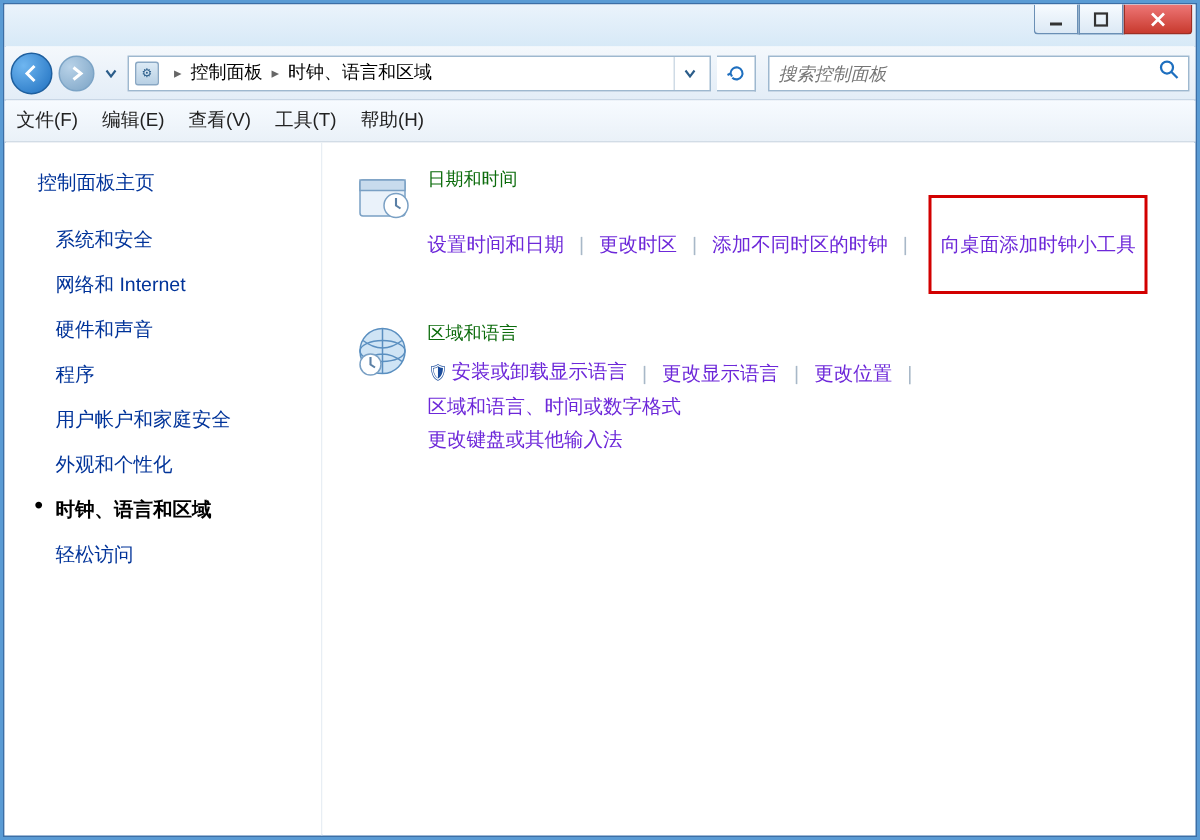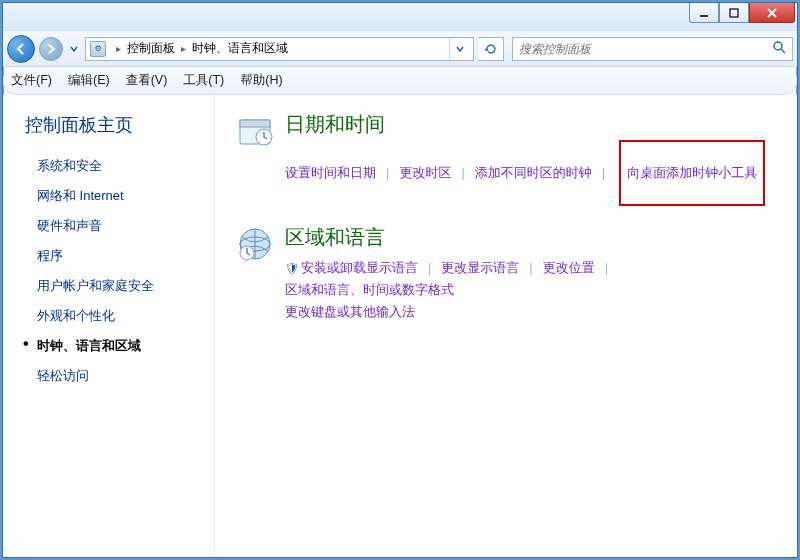--- a/index.html
+++ b/index.html
@@ -22,35 +22,35 @@
   .addressbar { flex: 1; height: 24px; border: 1px solid #9eb8cf; background: #fff; display: flex; align-items: center; padding: 0 4px; font-size: 12px; }
   .addr-icon { width: 16px; height: 16px; background: linear-gradient(#dceaf5,#b8d0e4); border:1px solid #8aa8c4; border-radius:2px; margin-right:4px; display:inline-flex;align-items:center;justify-content:center;font-size:8px;color:#2b5d8a;}
   .crumb { color: #000; }
   .crumb-sep { color: #666; padding: 0 6px; font-size:10px; }
   .addr-dd { width:20px; height:22px; border-left:1px solid #cfdbe6; display:flex;align-items:center;justify-content:center;color:#2b5d8a; margin-left:auto;}
   .refresh { width:26px; height:24px; border:1px solid #9eb8cf; border-left:none; background:#fff; display:flex;align-items:center;justify-content:center;color:#1e6fbf; }
   .searchbox { width: 281px; height: 24px; border: 1px solid #9eb8cf; background: #fff; display: flex; align-items: center; padding: 0 6px; margin-left: 4px; }
   .searchbox input { border: none; outline: none; flex: 1; font-size: 12px; color: #888; font-style: italic; background:transparent; }
   .searchbox .mag { color: #1e6fbf; }
   
-  .menubar { height: 28px; background: linear-gradient(#f7fbff,#eaf1f8); border-bottom: 1px solid #d2dce6; display: flex; align-items: center; padding: 0 8px; gap: 16px; font-size: 12.5px; color: #222; border-radius: 13px; }
+  .menubar { height: 28px; background: linear-gradient(#f7fbff,#eaf1f8); border-bottom: 1px solid #d2dce6; display: flex; align-items: center; padding: 0 8px; gap: 16px; font-size: 12.5px; color: #222; }
   .menubar span { cursor: default; }
   
   .body { flex: 1; display: flex; overflow: hidden; }
   .sidebar { width: 212px; background: #fff; padding: 18px 0 0 22px; font-size: 13px; border-right:1px solid #e8eef4;}
-  .side-head { color: #003399; font-size: 18px; margin-bottom: 14px; }
+  .side-head { color: #003399; font-size: 13px; margin-bottom: 14px; }
   .side-list { list-style: none; margin-left: 12px; }
   .side-list li { padding: 6px 0; color: #003399; position: relative; }
   .side-list li.active { font-weight: bold; color: #000; }
   .side-list li.active::before { content: "•"; position: absolute; left: -14px; color: #000; font-size:16px; top:4px;}
   .content { flex: 1; padding: 16px 20px; font-size: 13px; background:#fff; }
   .section { display: flex; margin-bottom: 22px; }
   .sec-icon { width: 40px; height: 40px; flex-shrink:0; margin-right: 10px; display:flex;align-items:center;justify-content:center; }
   .sec-body { flex: 1; }
-  .sec-title { color: #0b6b0b; font-size: 20px; margin-bottom: 6px; }
+  .sec-title { color: #0b6b0b; font-size: 12px; margin-bottom: 6px; }
   .links { display: flex; flex-wrap: wrap; align-items: center; gap: 0; line-height: 22px; }
   .lnk { color: #6d28d9; text-decoration: none; white-space: nowrap; }
   .lnk.shield::before { content:"🛡"; font-size:11px; margin-right:2px; color:#1a4b9b;}
   .sep { color: #a8b8c8; padding: 0 10px; }
   .highlight { border: 2px solid #d20000; padding: 20px 6px; margin: -4px 0 -4px 4px; }
 </style>
 </head>
 <body>
 
 <div class="window">

